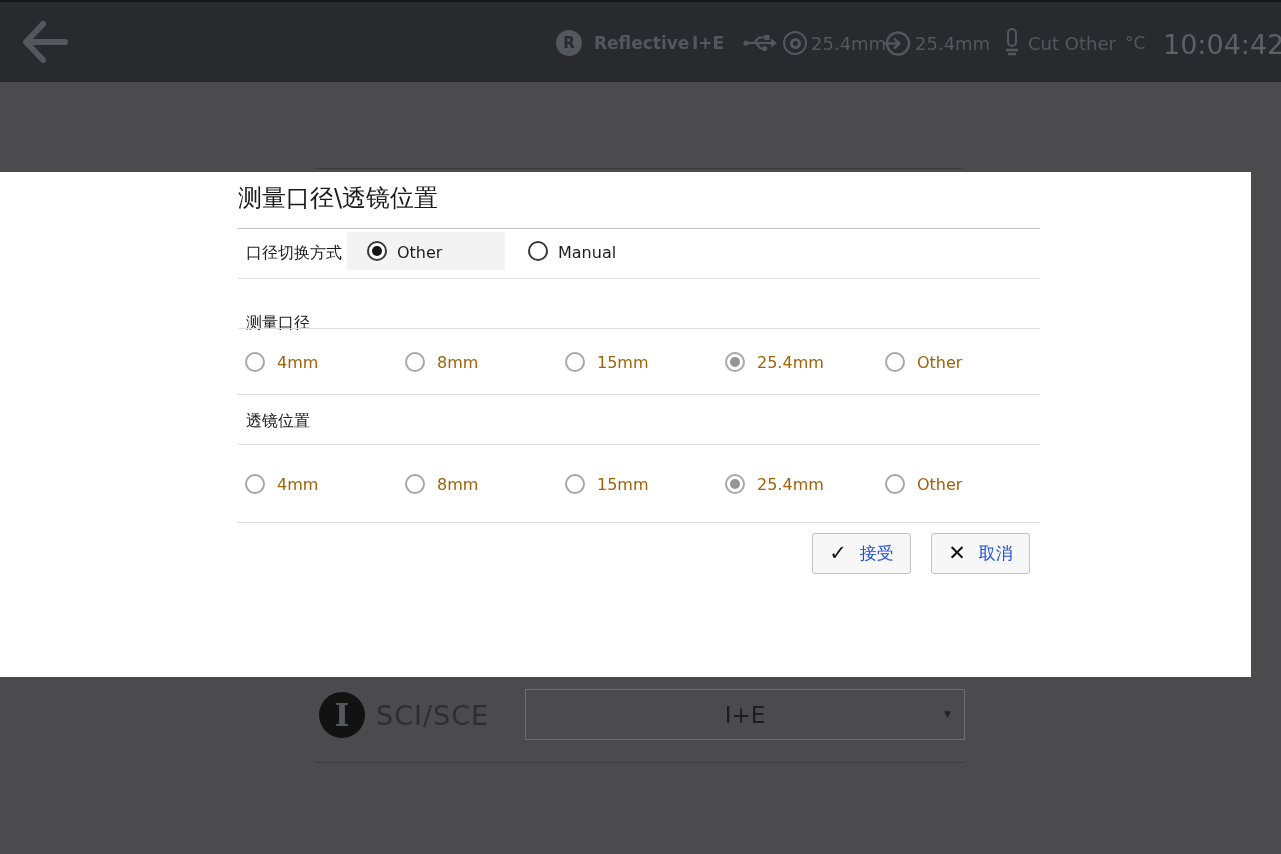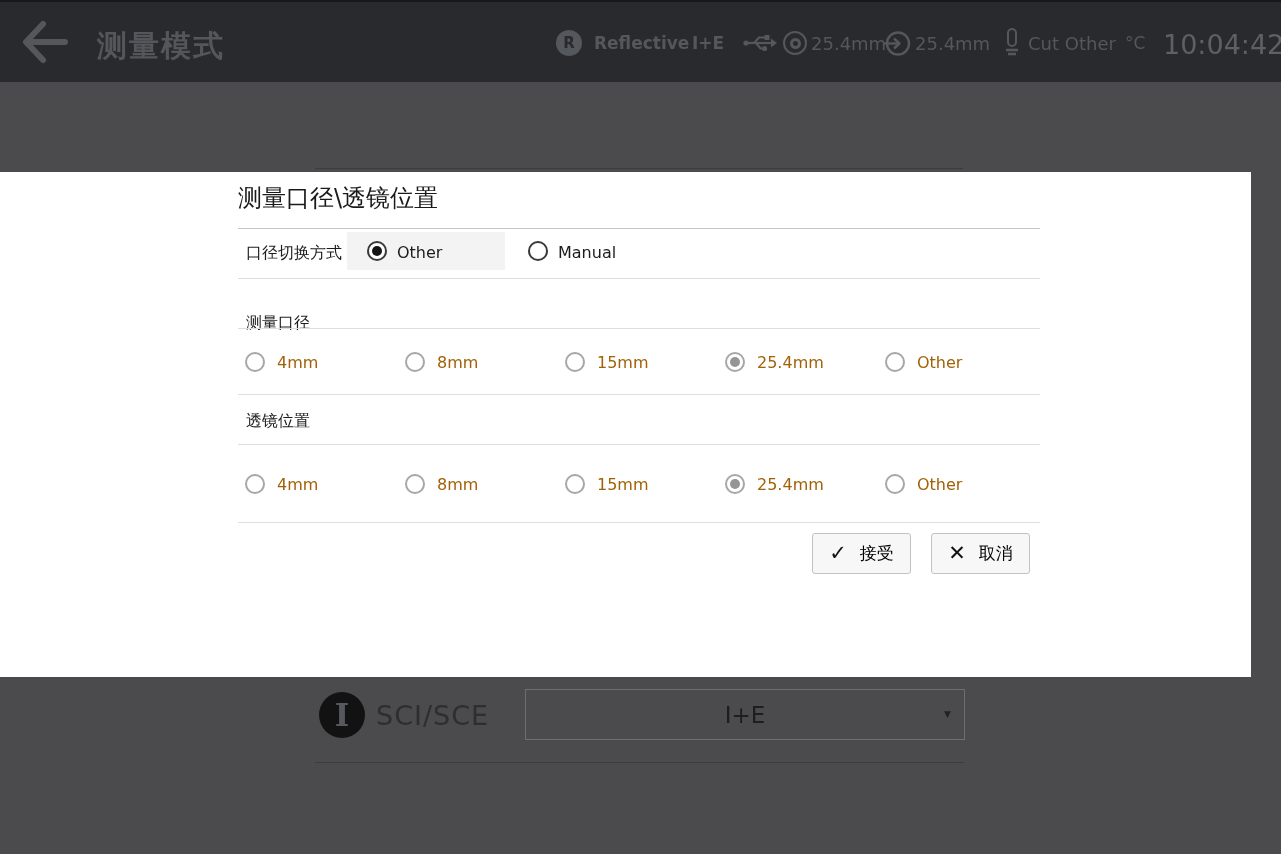--- a/index.html
+++ b/index.html
@@ -47,21 +47,21 @@
   .radio.disabled { border-color:#a7a7a7; }
   .radio.disabled.checked::after { background:#959595; }
   .opt-label { position:absolute; font-size:16px; color:#1c1c1c; white-space:nowrap; }
   .opt-label.disabled { color:#a16207; }
   #auto-highlight { position:absolute; left:347px; top:60px; width:158px; height:38px; background:#f3f3f3; }
 
   .dlg-btn { position:absolute; top:361px; width:99px; height:41px; background:#f7f7f7;
              border:1px solid #c2c2c2; border-radius:3px; display:flex; align-items:center;
              justify-content:center; gap:13px; cursor:pointer; }
   .dlg-btn .glyph { font-size:21px; font-weight:bold; color:#111; line-height:1; }
-  .dlg-btn .txt { font-size:17px; color:#000000; }
+  .dlg-btn .txt { font-size:17px; color:#1d4ed8; }
   #btn-accept { left:812px; }
   #btn-cancel { left:931px; }
 
   
   #dim-bottom { position:absolute; left:0; top:677px; width:1281px; height:177px; background:#4b4b4d; }
   #sci-icon { position:absolute; left:319px; top:15px; width:46px; height:46px; border-radius:50%;
               background:#121212; color:#55585c; display:flex; align-items:center; justify-content:center;
               font-family:"DejaVu Serif","Liberation Serif",serif; font-size:31px; font-weight:bold; }
   #sci-label { position:absolute; left:376px; top:23px; font-size:27px; color:#2e2e30; letter-spacing:1px; }
   #sci-dropdown { position:absolute; left:525px; top:12px; width:440px; height:51px;
@@ -75,21 +75,20 @@
 <body>
 
 <div id="stage">
 
   <div id="header">
     <span id="back-arrow" class="hdr-item">
       <svg width="50" height="48" viewBox="0 0 50 48">
         <path d="M23 6 L6 24 L23 42 M7 24 H45" stroke="#54575b" stroke-width="6" fill="none" stroke-linecap="round" stroke-linejoin="round"></path>
       </svg>
     </span>
-    <span id="hdr-title" class="hdr-item">测量模式</span>
 
     <span class="hdr-item badge-r">R</span>
     <span id="st-reflective" class="hdr-item">Reflective</span>
     <span id="st-ie" class="hdr-item">I+E</span>
 
     <span id="st-usb" class="hdr-item">
       <svg width="36" height="22" viewBox="0 0 36 22">
         <g stroke="#54575b" stroke-width="2.2" fill="#54575b">
           <circle cx="4" cy="11" r="2.6" stroke="none"></circle>
           <path d="M5 11 H30" fill="none"></path>

